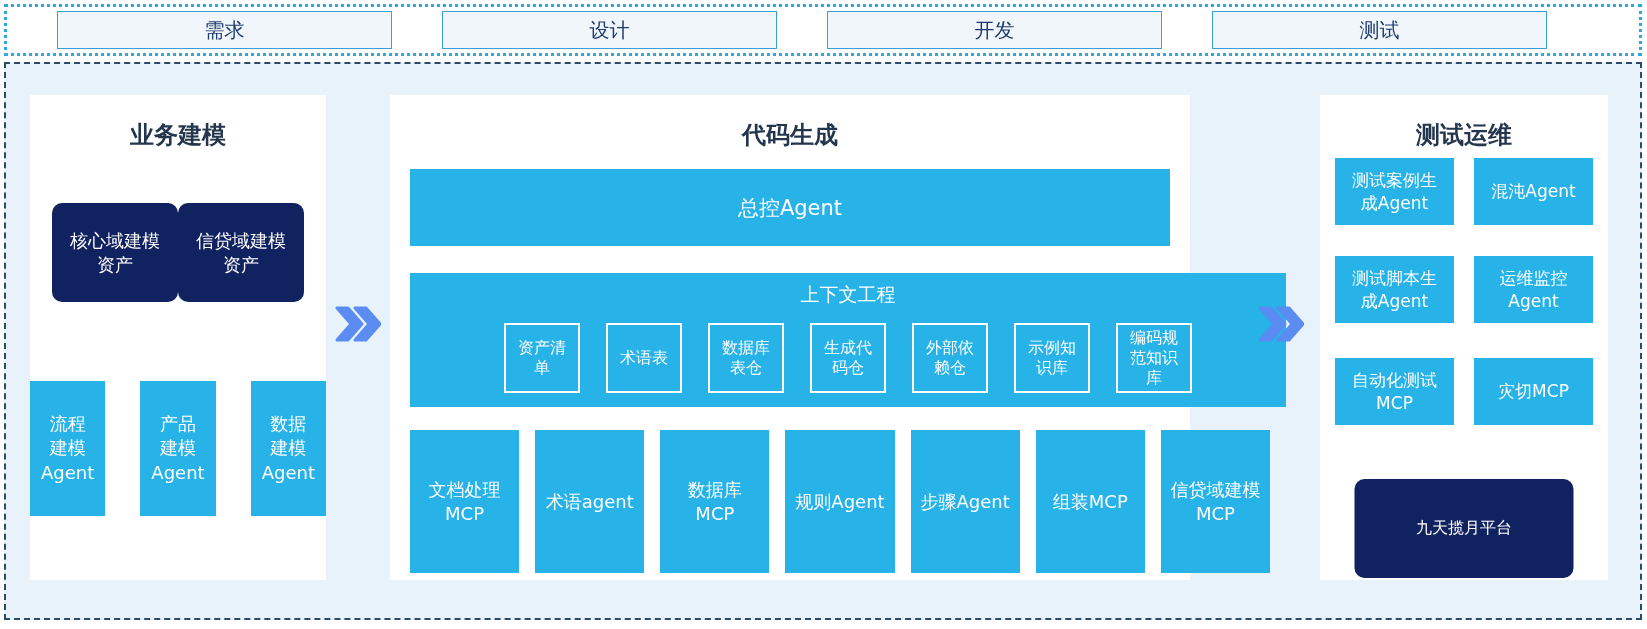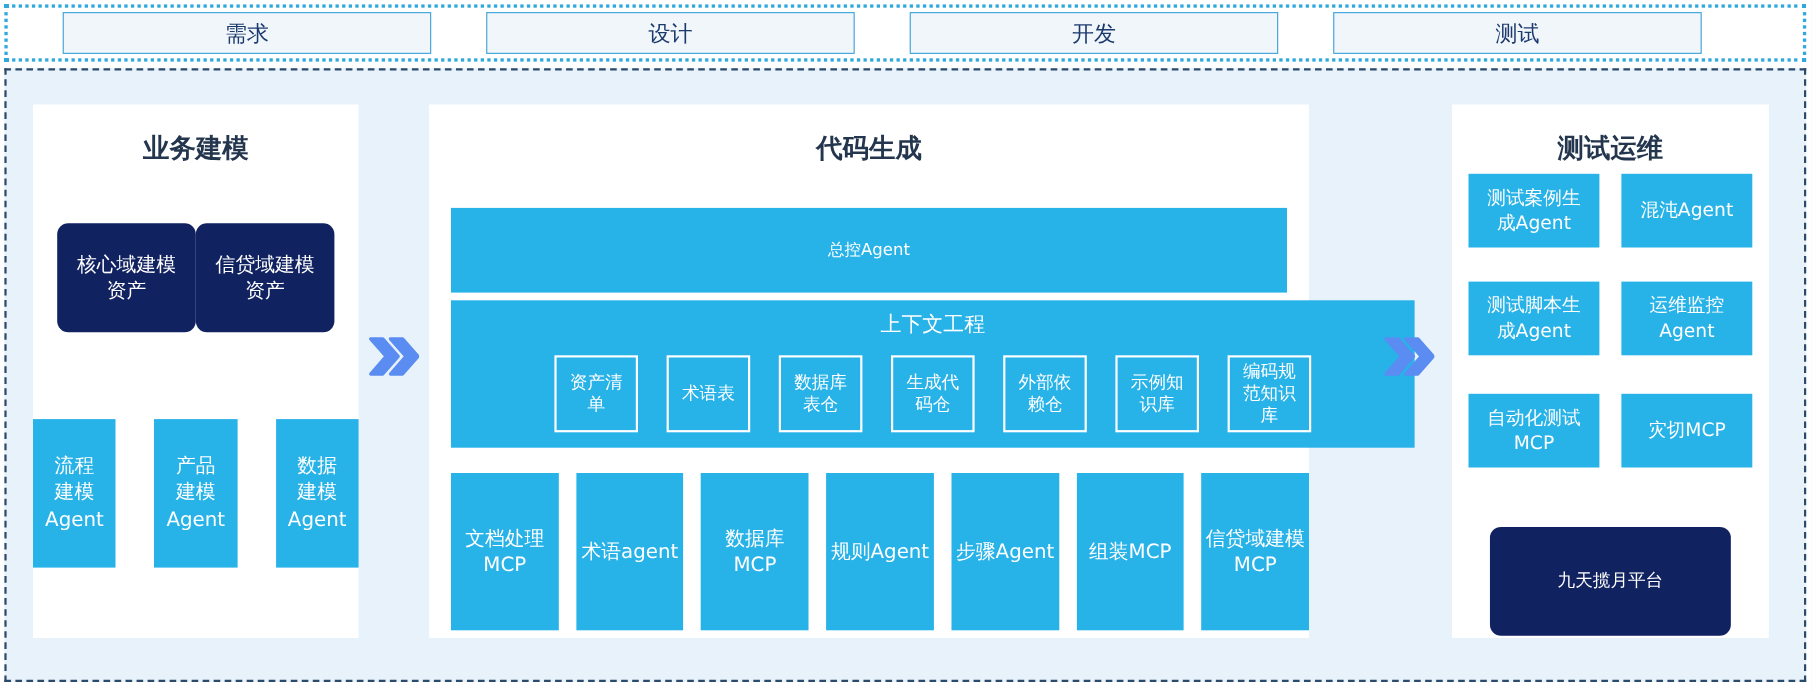--- a/index.html
+++ b/index.html
@@ -52,31 +52,31 @@
   .bm-agents-row { position:absolute; top:286px; left:0; width:100%; display:flex; justify-content:center; gap:35px; }
   .bm-agent-box {
     width:80px; height:135px;
     display:flex; align-items:center; justify-content:center; text-align:center;
     font-size:18px; line-height:1.35; white-space:pre-line;
   }
 
   
   .master-bar {
     position:absolute; top:74px; left:20px; width:760px; height:77px;
-    display:flex; align-items:center; justify-content:center; font-size:15px;margin-top:20px;
+    display:flex; align-items:center; justify-content:center; font-size:21px;
   }
   .context-box { position:absolute; top:178px; left:20px; width:876px; height:134px; }
   .context-title { text-align:center; font-size:19px; padding-top:9px; }
   .context-row { position:absolute; top:50px; left:0; width:100%; display:flex; justify-content:center; gap:26px; }
   .context-item {
     width:76px; height:70px; border:2px solid #ffffff; color:#ffffff;
     display:flex; align-items:center; justify-content:center; text-align:center;
     font-size:16px; line-height:1.25; white-space:pre-line;
   }
-  .tools-row { position:absolute; top:335px; left:20px; width:780px; display:flex; gap:16px; }
+  .tools-row { position:absolute; top:335px; left:20px; width:860px; display:flex; gap:16px; }
   .tool-box {
     flex:1; height:143px;
     display:flex; align-items:center; justify-content:center; text-align:center;
     font-size:18px; line-height:1.3; white-space:pre-line;
   }
 
   
   .ops-row { position:absolute; left:0; width:100%; display:flex; justify-content:center; gap:20px; }
   .ops-row.r1 { top:63px; } .ops-row.r2 { top:161px; } .ops-row.r3 { top:263px; }
   .ops-box {

